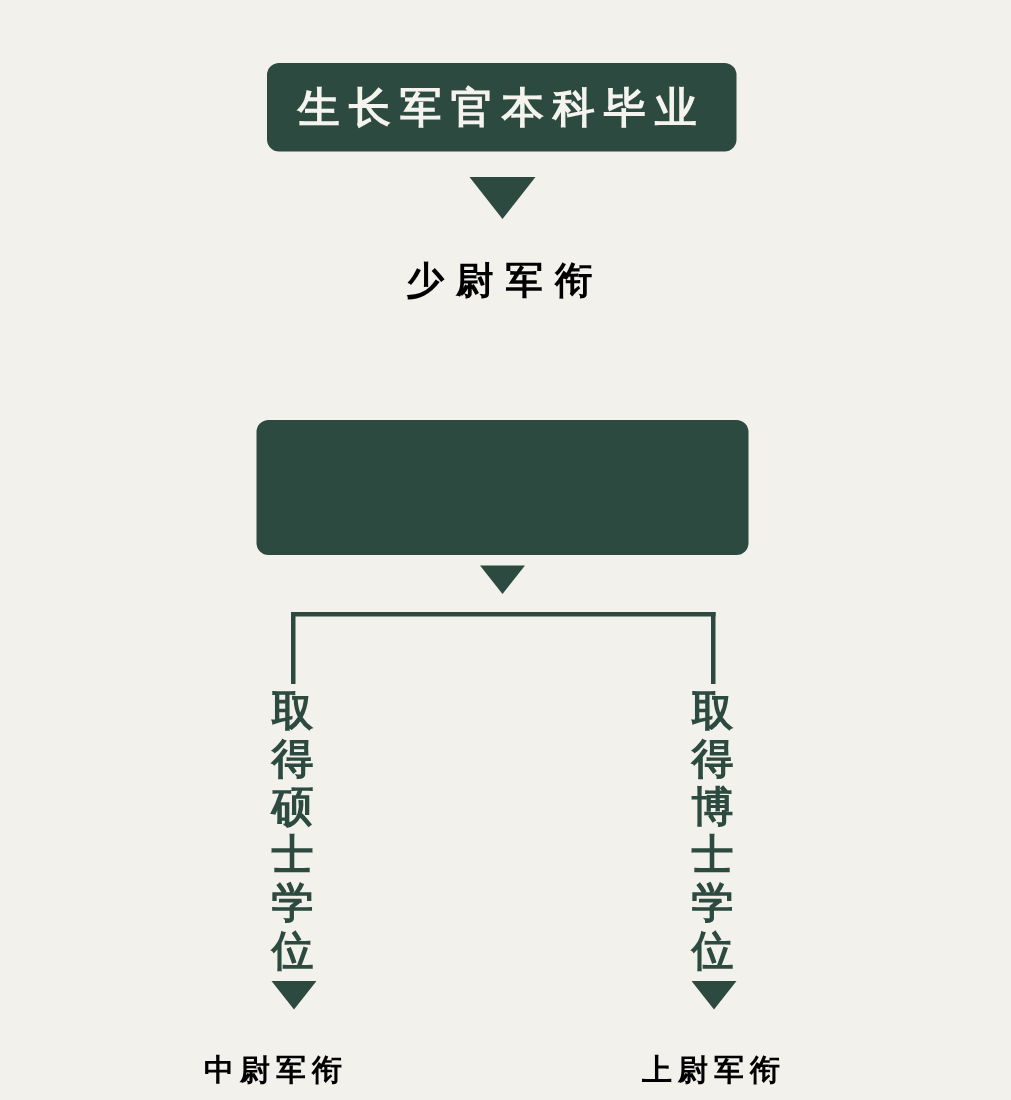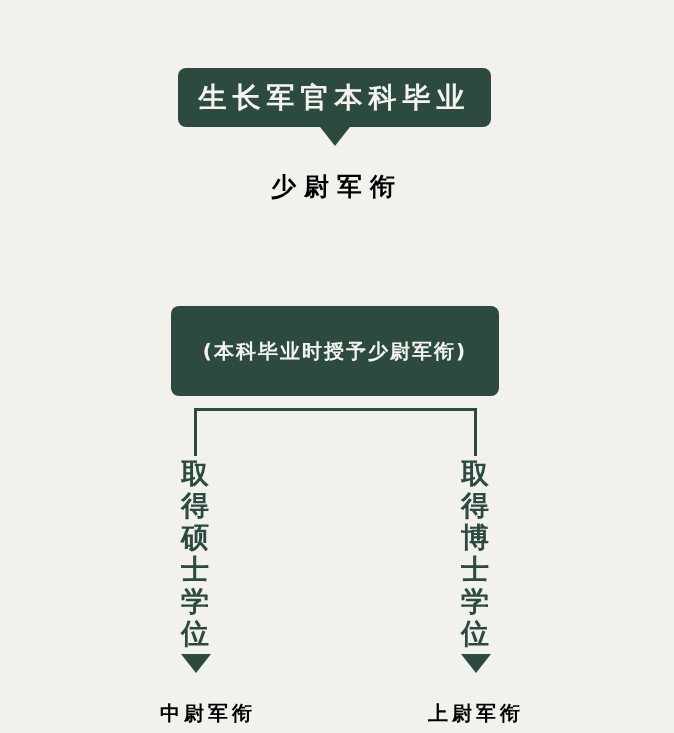--- a/index.html
+++ b/index.html
@@ -12,41 +12,40 @@
     }
     .box {
       position: absolute;
       background: #2c4a3f;
       color: #f4f3ee;
       border-radius: 8px;
       display: flex; flex-direction: column;
       align-items: center; justify-content: center;
       font-weight: bold;
       letter-spacing: 6px;
-      margin-top: 26px;
     }
     #box1 { left: 178px; top: 42px; width: 313px; height: 59px; font-size: 28px; }
     #box2 { left: 171px; top: 280px; width: 328px; height: 90px; }
     #box2 .l1 { font-size: 28px; line-height: 36px; letter-spacing: 5px; }
     #box2 .l2 { font-size: 20px; line-height: 30px; letter-spacing: 2px; }
     .tri {
       position: absolute; width: 0; height: 0;
       border-left: solid transparent; border-right: solid transparent;
       border-top: solid #2c4a3f;
     }
     #tri1 { left: 313px; top: 118px; border-left-width: 22px; border-right-width: 22px; border-top-width: 28px; }
     #tri2 { left: 320px; top: 377px; border-left-width: 15px; border-right-width: 15px; border-top-width: 19px; }
     #tri3 { left: 181px; top: 654px; border-left-width: 15px; border-right-width: 15px; border-top-width: 19px; }
     #tri4 { left: 461px; top: 654px; border-left-width: 15px; border-right-width: 15px; border-top-width: 19px; }
     .rank {
       position: absolute; font-weight: bold; white-space: nowrap;
       color: #000000;
     }
     #rank1 { left: 270px; top: 170px; width: 134px; text-align: center; font-size: 25px; letter-spacing: 8px; }
-    #rank2 { left: 136px; top: 700px; width: 120px; text-align: right; font-size: 20px; letter-spacing: 4px; }
+    #rank2 { left: 136px; top: 700px; width: 120px; text-align: left; font-size: 20px; letter-spacing: 4px; }
     #rank3 { left: 416px; top: 700px; width: 120px; text-align: center; font-size: 20px; letter-spacing: 4px; }
     .line { position: absolute; background: #2c4a3f; }
     #bar-top { left: 194px; top: 408px; width: 283px; height: 3px; }
     #bar-left { left: 194px; top: 408px; width: 3px; height: 48px; }
     #bar-right { left: 474px; top: 408px; width: 3px; height: 48px; }
     .vtext {
       position: absolute; font-weight: bold; font-size: 28px;
       width: 34px; text-align: center; line-height: 32px;
       color: #2c4a3f; word-break: break-all;
     }
@@ -59,21 +58,20 @@
 
 <div id="box1" class="box">
   <span>生长军官本科毕业</span>
 </div>
 
 <div id="tri1" class="tri"></div>
 
 <div id="rank1" class="rank">少尉军衔</div>
 
 <div id="box2" class="box">
-  <span class="l2">(本科毕业时授予少尉军衔)</span>
 </div>
 
 <div id="tri2" class="tri"></div>
 
 <div id="bar-top" class="line"></div>
 <div id="bar-left" class="line"></div>
 <div id="bar-right" class="line"></div>
 
 <div id="vt1" class="vtext">
   <span>取</span>

